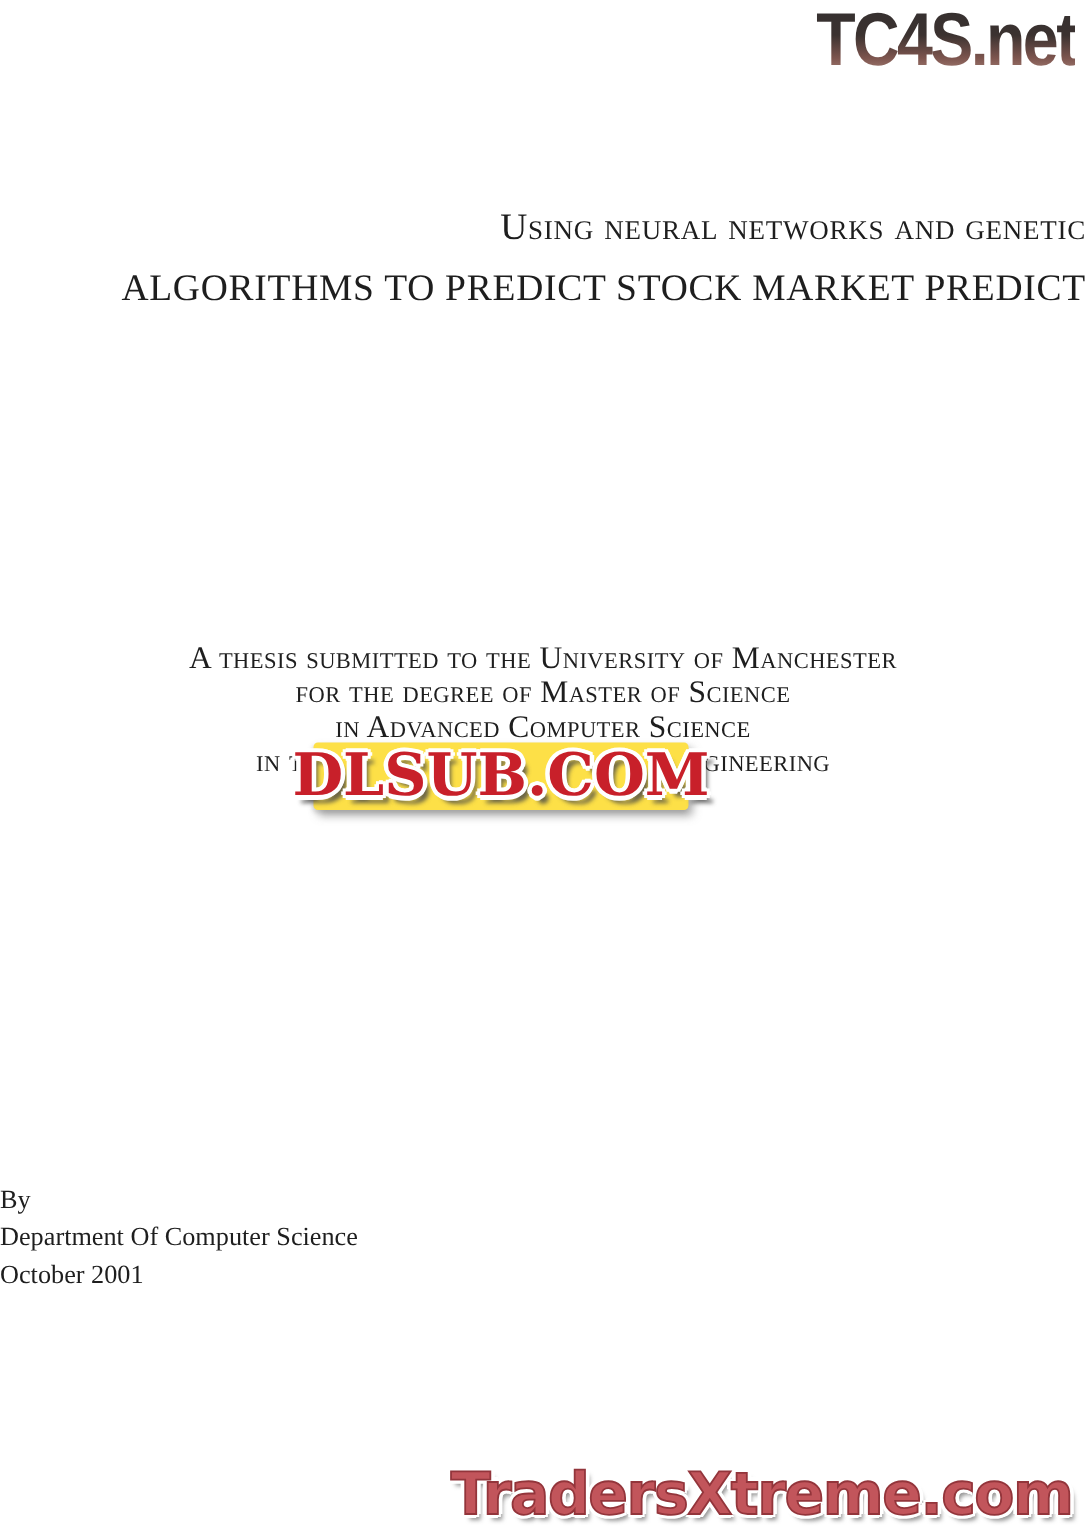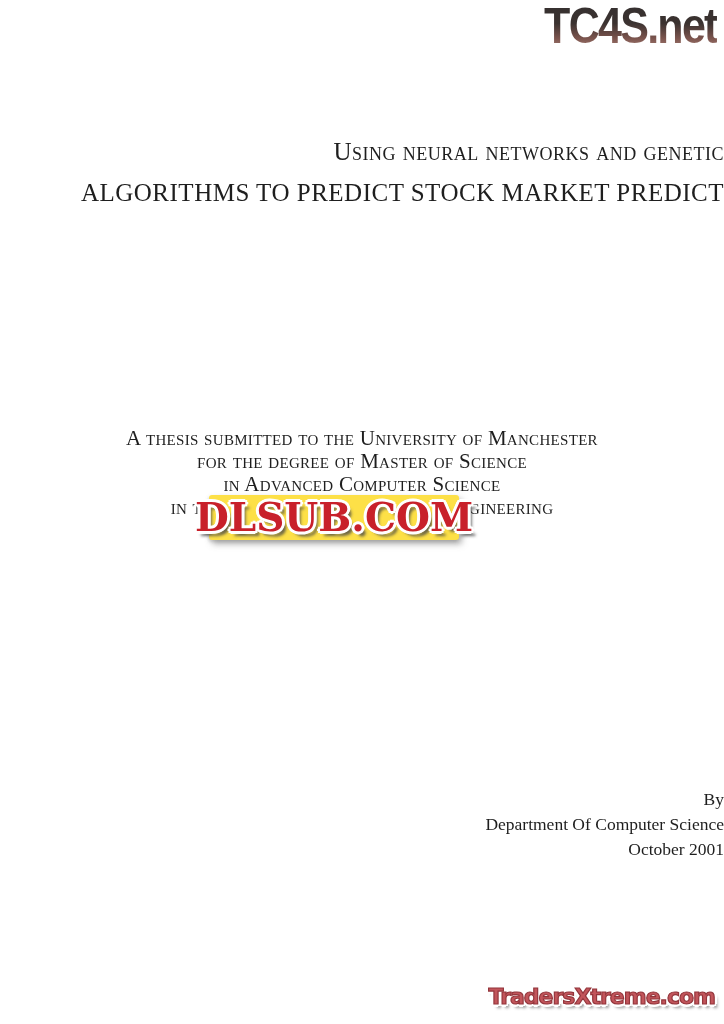--- a/index.html
+++ b/index.html
@@ -93,34 +93,34 @@
        0   -3px 0 #ffffff, 0    3px 0 #ffffff,
        4px 5px 3px rgba(70,70,70,0.8);
   }
 
   
   .author {
     position: absolute;
     top: 787px;
     left: 0;
     width: 100%;
-    text-align: right;
+    text-align: left;
     font-size: 17.5px;
     line-height: 25px;
     color: #1e1e1e;
   }
 
   
   .traders {
     position: absolute;
     right: 9px;
     bottom: 10px;
     font-family: "DejaVu Sans", sans-serif;
     font-weight: bold;
-    font-size: 22px;
+    font-size: 39px;
     line-height: 34px;
     letter-spacing: -1px;
     color: #c2555b;
     -webkit-text-stroke: 1.2px #93353b;
     white-space: nowrap;
     text-shadow:
       -2px -2px 0 #ffffff, 2px -2px 0 #ffffff,
       -2px  2px 0 #ffffff, 2px  2px 0 #ffffff,
       -3px  0   0 #ffffff, 3px  0   0 #ffffff,
        0   -3px 0 #ffffff, 0    3px 0 #ffffff,

